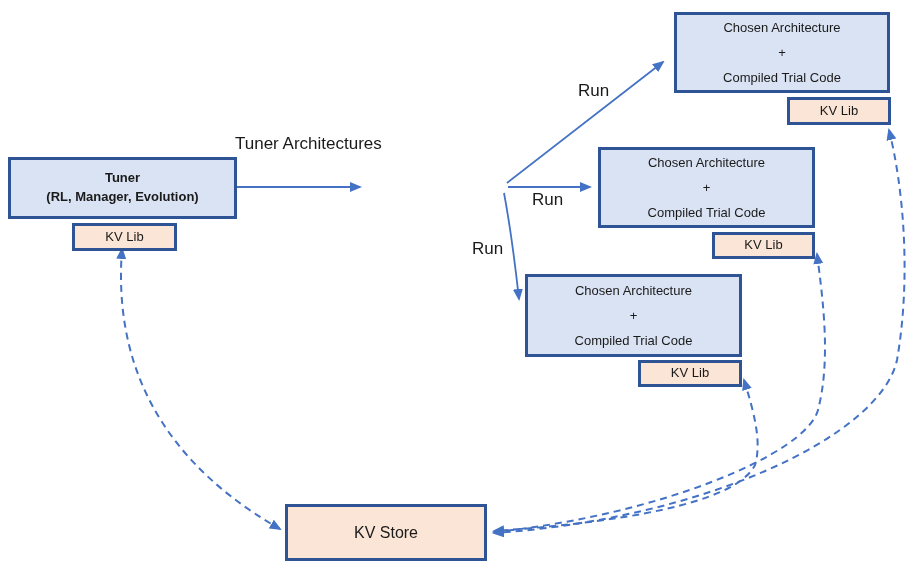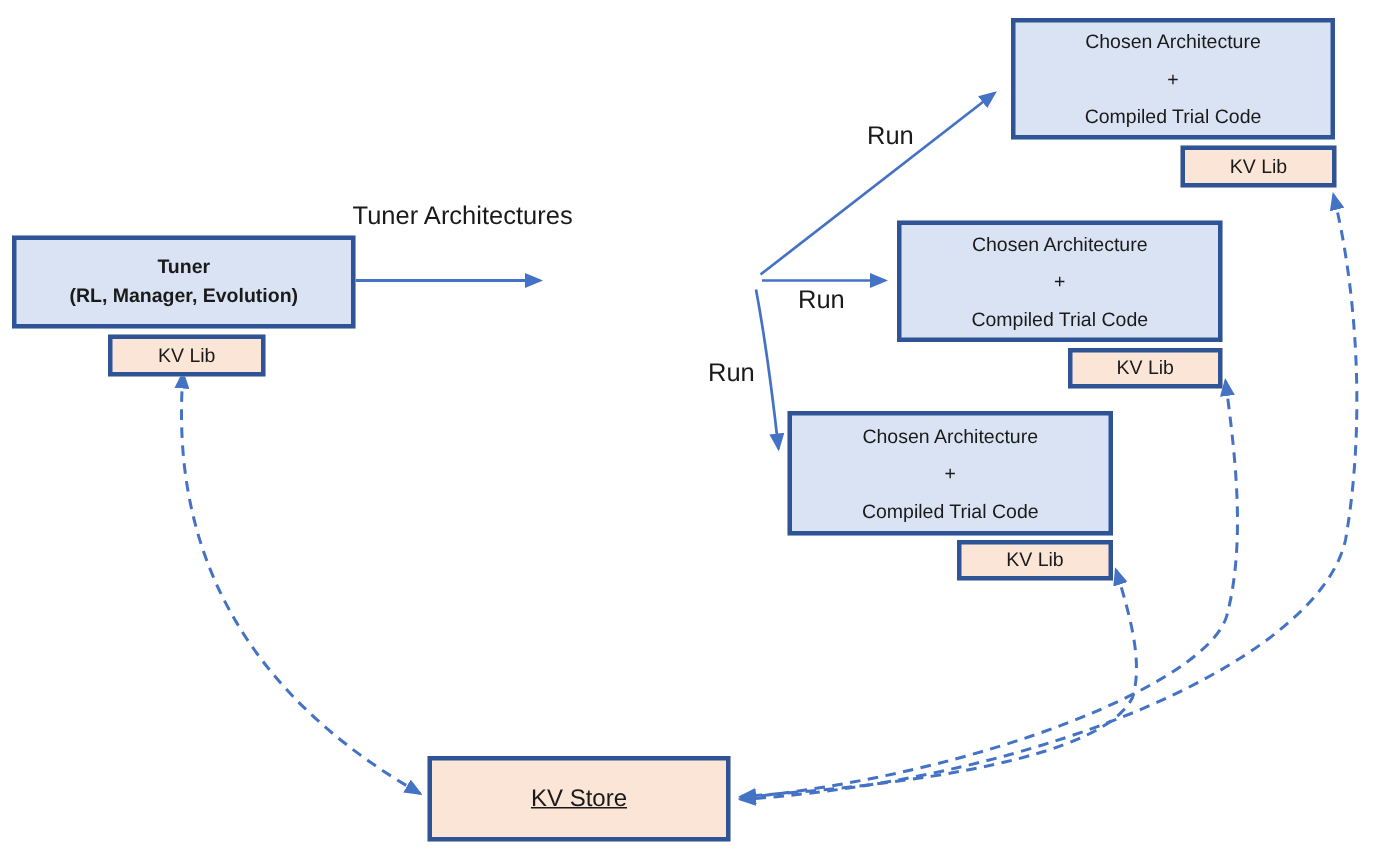--- a/index.html
+++ b/index.html
@@ -98,21 +98,21 @@
   <div class="node blue fs15 trial-box" style="left:525px;top:274px;width:217px;height:83px;">
     <span>Chosen Architecture</span>
     <span>+</span>
     <span>Compiled Trial Code</span>
   </div>
 
   <div class="node peach fs15" style="left:638px;top:360px;width:104px;height:27px;">
     <span>KV Lib</span>
   </div>
 
-  <div class="node peach" style="left:285px;top:504px;width:202px;height:57px;font-size:16px;text-decoration:underline;">
+  <div class="node peach" style="left:285px;top:504px;width:202px;height:57px;font-size:16px;">
     <span>KV Store</span>
   </div>
 
   <div class="edge-label" style="left:235px;top:135px;width:136px;">
     <span>Tuner</span>
     <span>Architectures</span>
   </div>
 
   <div class="edge-label" style="left:578px;top:82px;">Run</div>
 

